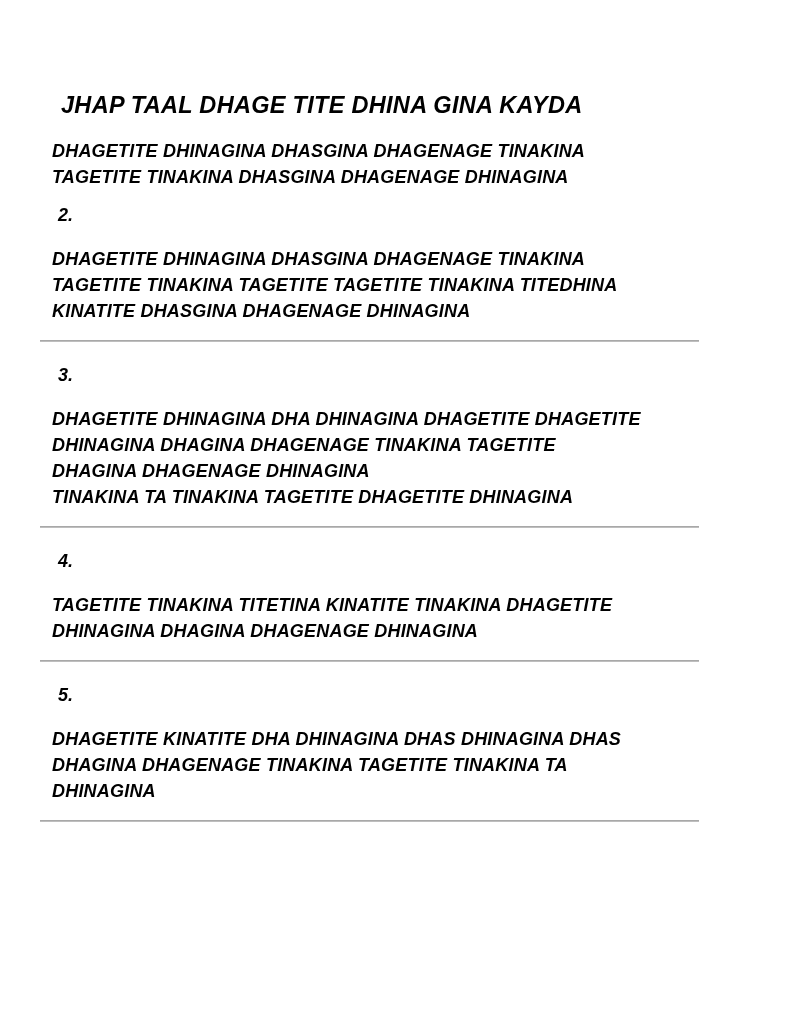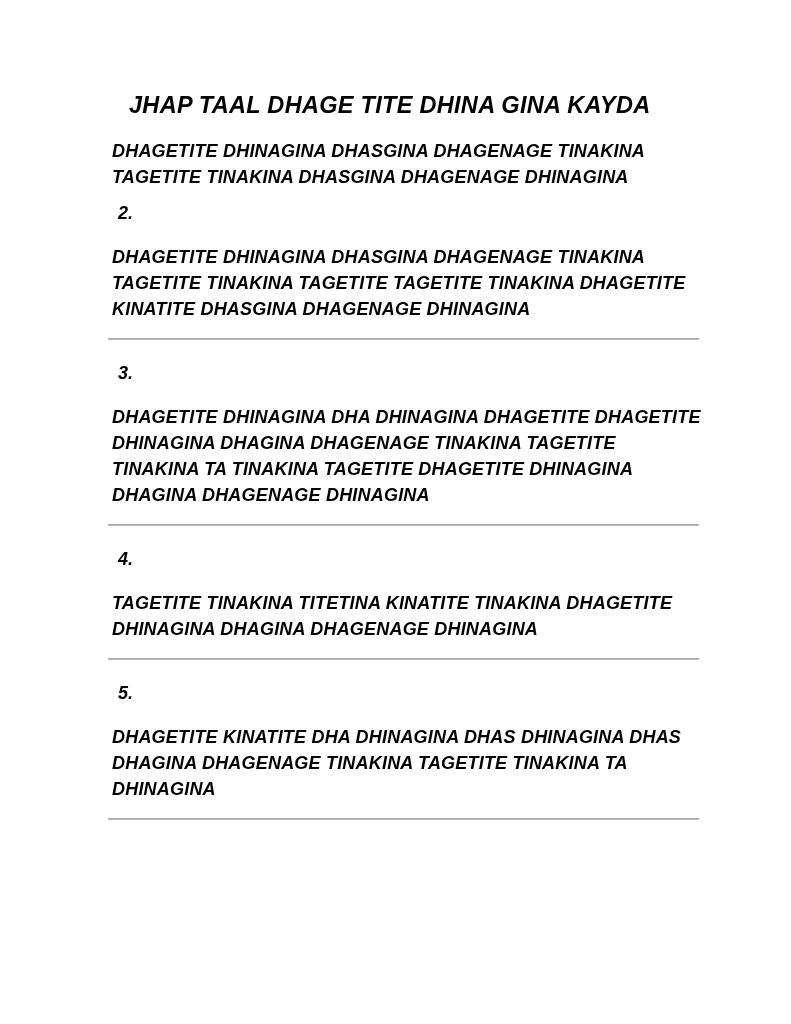--- a/index.html
+++ b/index.html
@@ -11,33 +11,33 @@
     width: 791px;
     height: 1024px;
     overflow: hidden;
     font-family: "Liberation Sans", sans-serif;
     color: #000000;
   }
   .doc {
     box-sizing: border-box;
     width: 791px;
     height: 986px;
-    padding: 90px 92px 0 108px;
+    padding: 90px 92px 0 40px;
   }
   .page-title {
     font-size: 23.5px;
     font-weight: bold;
     font-style: italic;
     letter-spacing: 0.3px;
     margin: 0 0 0 21px;
     line-height: 30px;
     white-space: nowrap;
   }
   .section {
-    margin: 4px;
+    margin: 12px;
   }
   .para {
     margin-top: 18px;
     font-size: 18px;
     font-weight: bold;
     font-style: italic;
     letter-spacing: 0.2px;
     line-height: 26px;
   }
   .line {
@@ -68,34 +68,34 @@
     <div class="para">
       <div class="line">DHAGETITE DHINAGINA DHASGINA DHAGENAGE TINAKINA</div>
       <div class="line">TAGETITE TINAKINA DHASGINA DHAGENAGE DHINAGINA</div>
     </div>
   </div>
 
   <div class="section">
     <div class="section-number">2.</div>
     <div class="para">
       <div class="line">DHAGETITE DHINAGINA DHASGINA DHAGENAGE TINAKINA</div>
-      <div class="line">TAGETITE TINAKINA TAGETITE TAGETITE TINAKINA DHAGETITE</div>
+      <div class="line">TAGETITE TINAKINA TAGETITE TAGETITE TINAKINA TITEDHINA</div>
       <div class="line">KINATITE DHASGINA DHAGENAGE DHINAGINA</div>
     </div>
   </div>
 
   <hr class="rule">
 
   <div class="section">
     <div class="section-number">3.</div>
     <div class="para">
       <div class="line">DHAGETITE DHINAGINA DHA DHINAGINA DHAGETITE DHAGETITE</div>
       <div class="line">DHINAGINA DHAGINA DHAGENAGE TINAKINA TAGETITE</div>
+      <div class="line">DHAGINA DHAGENAGE DHINAGINA</div>
       <div class="line">TINAKINA TA TINAKINA TAGETITE DHAGETITE DHINAGINA</div>
-      <div class="line">DHAGINA DHAGENAGE DHINAGINA</div>
     </div>
   </div>
 
   <hr class="rule">
 
   <div class="section">
     <div class="section-number">4.</div>
     <div class="para">
       <div class="line">TAGETITE TINAKINA TITETINA KINATITE TINAKINA DHAGETITE</div>
       <div class="line">DHINAGINA DHAGINA DHAGENAGE DHINAGINA</div>

